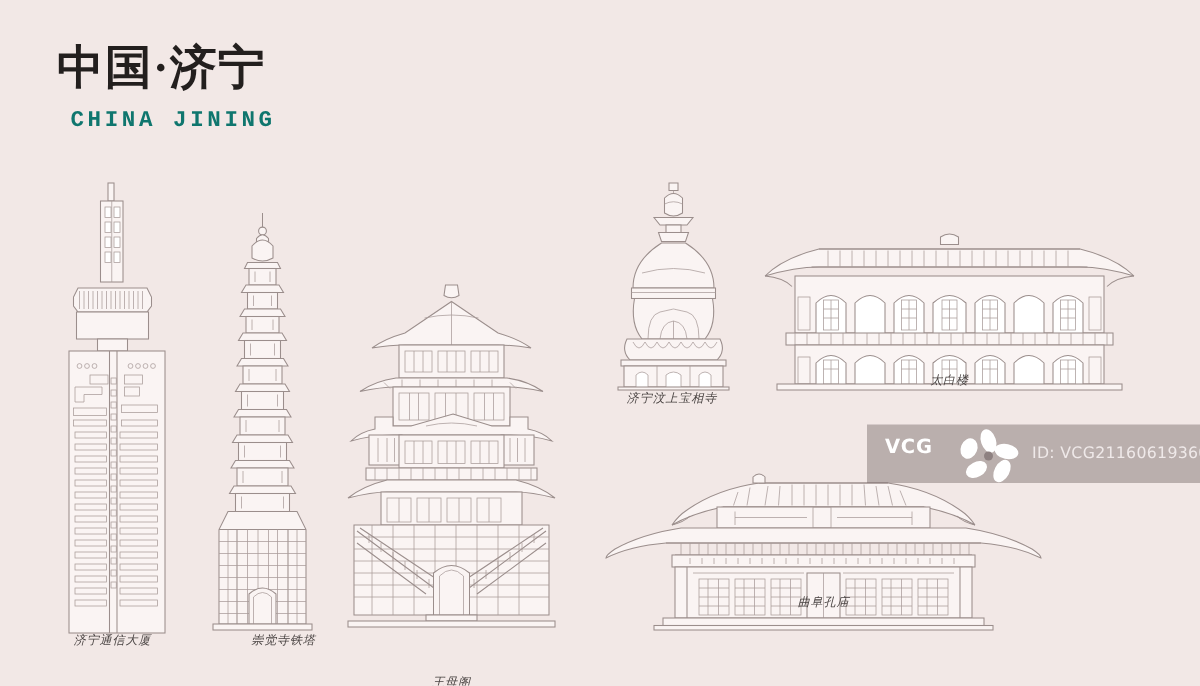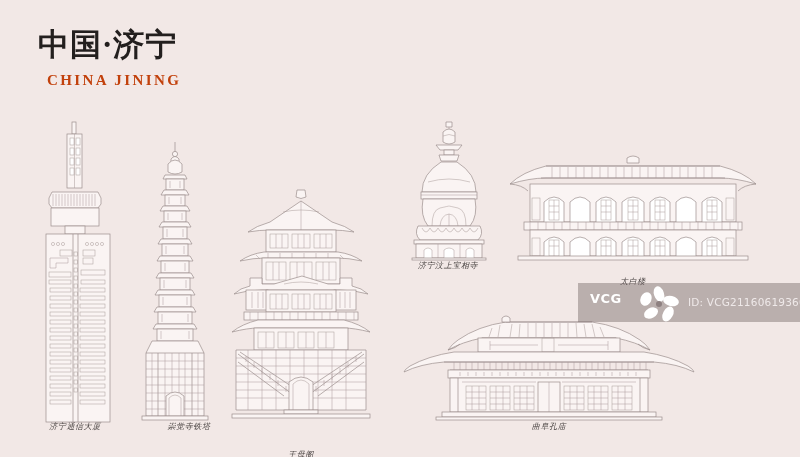--- a/index.html
+++ b/index.html
@@ -12,22 +12,22 @@
   }
   #stage{position:relative;width:800px;height:393px;}
 
   .title-block{position:absolute;left:38px;top:28px;}
   .title-cn{
     font-family:"Liberation Serif","DejaVu Serif",serif;
     font-size:31px;font-weight:700;color:#231f1e;
     letter-spacing:1px;line-height:1.1;margin:0;
   }
   .title-en{
-    font-family:Liberation Serif, serif;
-    font-size:15px;font-weight:700;color:#c2410c;
+    font-family:Liberation Mono, monospace;
+    font-size:15px;font-weight:700;color:#0f766e;
     letter-spacing:2.4px;margin:10px 0 0 9px;
   }
 
   .caption{
     position:absolute;
     font-family:"DejaVu Sans","Liberation Sans",sans-serif;
     font-size:8px;color:#4a4443;letter-spacing:.6px;
     text-align:center;white-space:nowrap;
     transform:translateX(-50%);
     font-style:italic;
@@ -593,21 +593,21 @@
           <line x1="93" y1="88" x2="103" y2="88"></line>
         <line x1="120" y1="88" x2="130" y2="88"></line>
           <line x1="147" y1="88" x2="157" y2="88"></line>
         <line x1="199" y1="88" x2="209" y2="88"></line>
         <rect x="24" y="80" width="8" height="18"></rect>
         <rect x="218" y="80" width="8" height="18"></rect>
       </g>
       <rect class="fillw" x="10" y="98" width="230" height="4"></rect>
     </svg>
   </div>
-  <div class="caption" style="left:633px;top:276px;">太白楼</div>
+  <div class="caption" style="left:633px;top:248px;">太白楼</div>
 
   <div class="bld" style="left:402px;top:308px;">
     <svg width="294" height="112" viewBox="0 0 294 112">
 
       <path class="fillw" d="M104 14 L190 14 Q218 18 238 32 Q244 36 248 42 Q234 34 214 30 L80 30 Q60 34 46 42 Q50 36 56 32 Q76 18 104 14 Z"></path>
       <line class="ln" x1="104" y1="14" x2="190" y2="14"></line>
       <line class="ln" x1="80" y1="30" x2="214" y2="30"></line>
       <g class="ln2">
         <line x1="110" y1="16" x2="108" y2="29"></line>
           <line x1="118" y1="16" x2="117" y2="29"></line>
@@ -739,21 +739,21 @@
 
       <g class="ln2">
         <line x1="60" y1="74" x2="134" y2="74"></line>
         <line x1="160" y1="74" x2="234" y2="74"></line>
       </g>
 
       <rect class="fillw" x="40" y="104" width="214" height="5"></rect>
       <rect class="fillw" x="34" y="109" width="226" height="3"></rect>
     </svg>
   </div>
-  <div class="caption" style="left:549px;top:421px;">曲阜孔庙</div>
+  <div class="caption" style="left:549px;top:396px;">曲阜孔庙</div>
 
   <div class="wm">
     <span class="wm-vcg">VCG</span>
     <svg class="wm-flower" viewBox="0 0 48 40">
       <g fill="#ffffff">
         <ellipse cx="24" cy="10" rx="5" ry="8" transform="rotate(-18 24 10)"></ellipse>
         <ellipse cx="36" cy="17" rx="8" ry="5" transform="rotate(12 36 17)"></ellipse>
         <ellipse cx="33" cy="30" rx="5" ry="8" transform="rotate(28 33 30)"></ellipse>
         <ellipse cx="16" cy="29" rx="7.5" ry="5" transform="rotate(-28 16 29)"></ellipse>
         <ellipse cx="11" cy="15" rx="5.5" ry="7" transform="rotate(22 11 15)"></ellipse>

